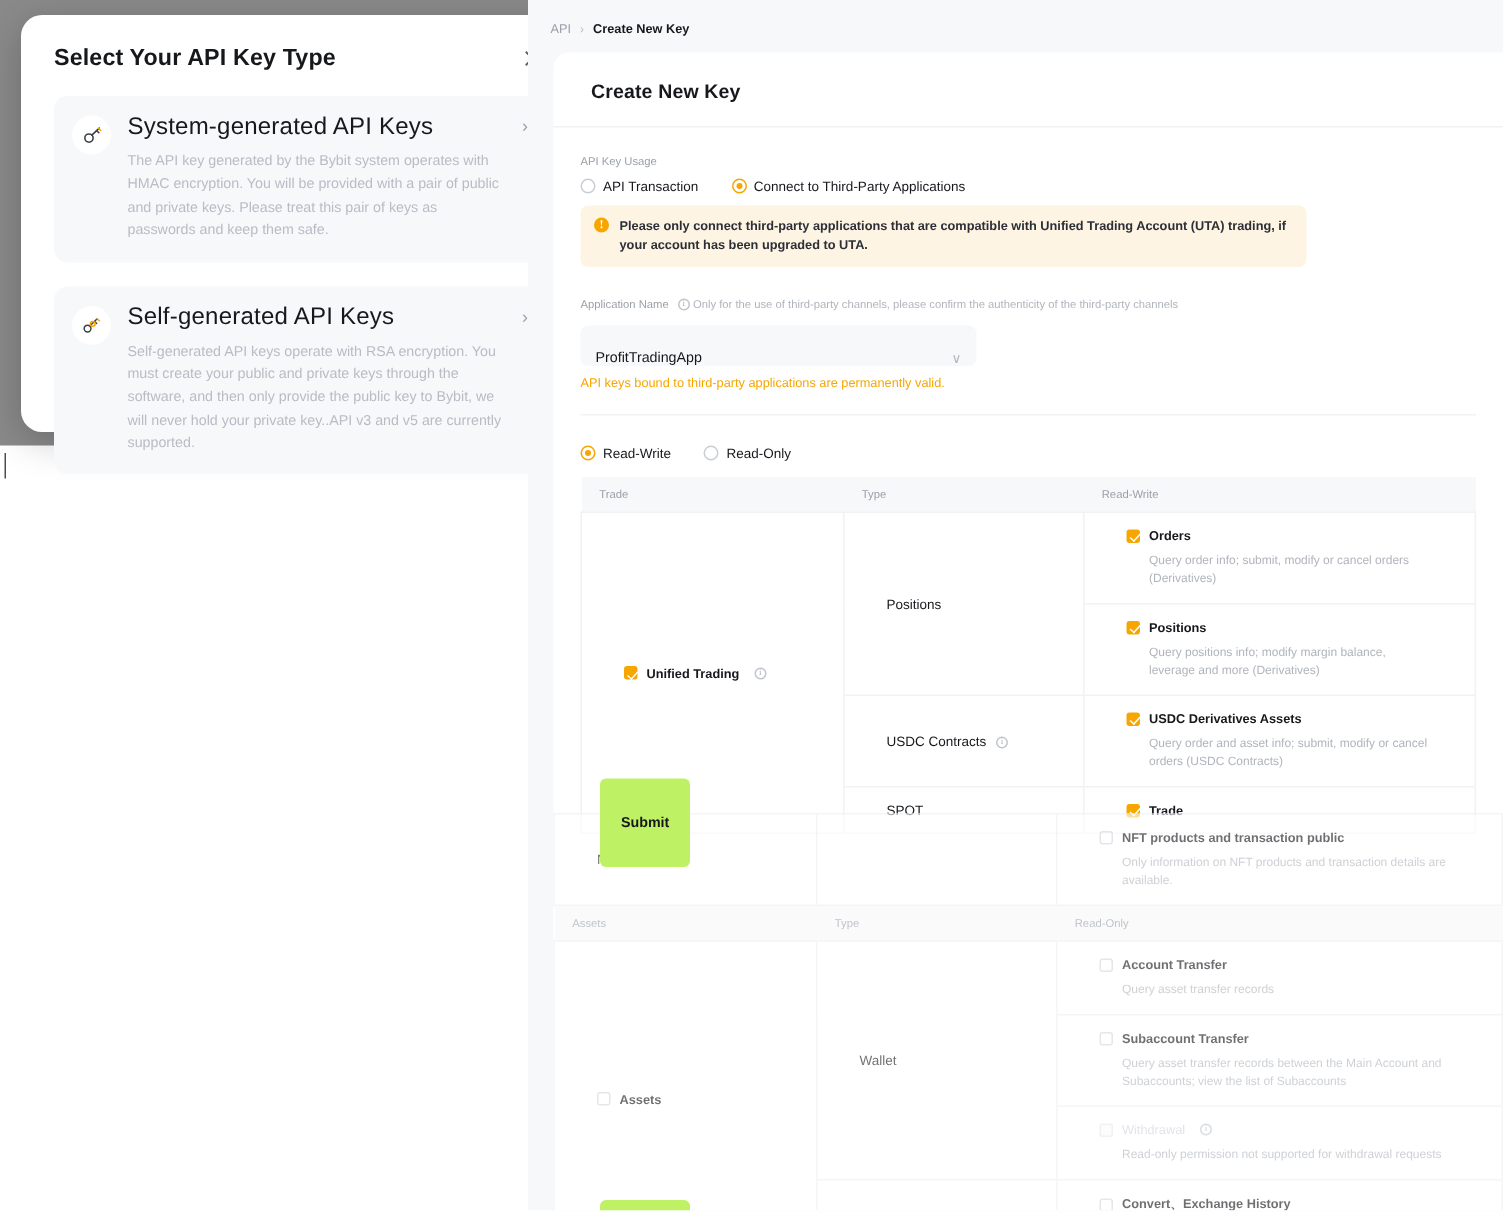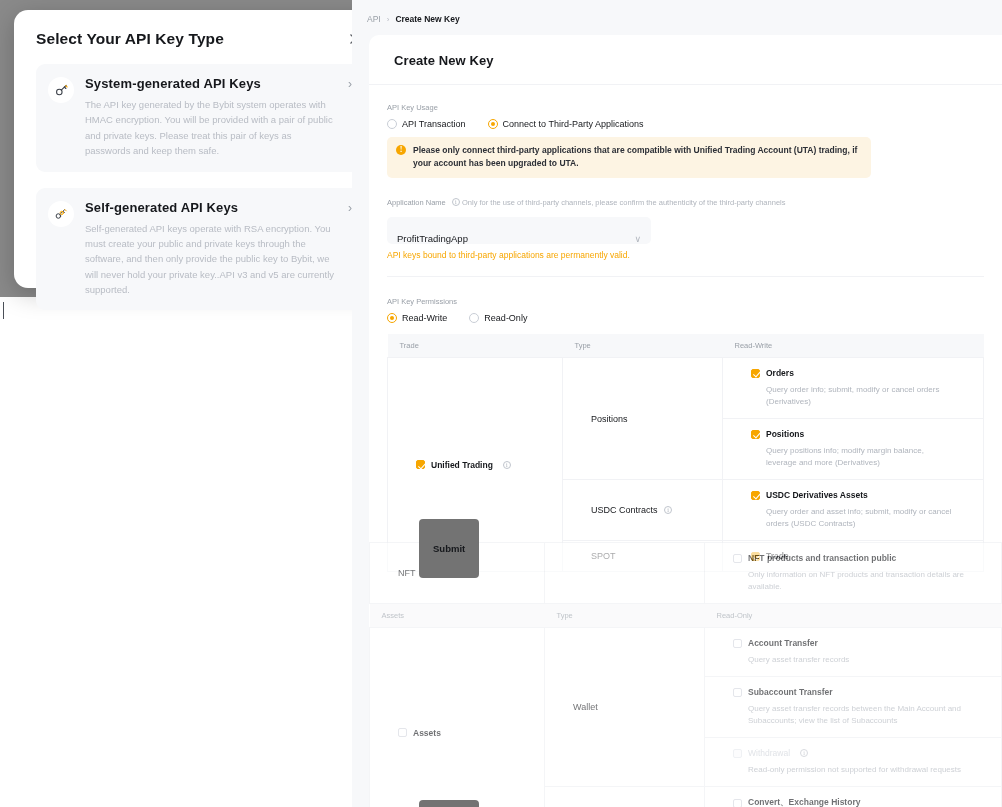--- a/index.html
+++ b/index.html
@@ -35,21 +35,21 @@
     margin-top: 16px; background: #f7f8fa; border-radius: 9px;
     padding: 12px 12px 13px 12px; display: flex; gap: 11px; cursor: pointer;
     position: relative;
   }
   .option-icon {
     width: 26px; height: 26px; border-radius: 50%; background: #ffffff;
     display: flex; align-items: center; justify-content: center; flex: 0 0 auto;
     margin-top: 1px;
   }
   .option-body { flex: 1 1 auto; padding-right: 14px; }
-  .option-title { font-size: 13px; font-weight: 700; color: #16181c; letter-spacing: .15px; }
+  .option-title { font-size: 16px; font-weight: 400; color: #16181c; letter-spacing: .15px; }
   .option-desc {
     margin-top: 6px; font-size: 9.5px; line-height: 1.62; color: #b8bcc4;
   }
   .option-chev {
     position: absolute; right: 11px; top: 14px; color: #9aa0a8;
     font-size: 12px; line-height: 1;
   }
   .text-caret {
     position: absolute; left: 3px; top: 302px; width: 1px; height: 17px; background: #4a4f57;
   }
@@ -151,23 +151,23 @@
   .sub { margin-top: 6px; margin-left: 15px; font-size: 8px; color: #b0b5bd; line-height: 1.5; }
   .typecell { font-size: 9px; color: #16181c; }
   .info {
     display: inline-block; width: 8px; height: 8px; border-radius: 50%;
     border: 1px solid #c0c5cd; color: #aab0b8; font-size: 6px; line-height: 7px;
     text-align: center; margin-left: 4px; vertical-align: 1px;
     font-family: "Liberation Serif", serif;
   }
 
   .btn-submit {
-    background: #737373; color: #16181c; border: none; border-radius: 4px;
+    background: #bef264; color: #16181c; border: none; border-radius: 4px;
     font-family: "Liberation Sans", sans-serif;
-    font-size: 9.5px; font-weight: 700; padding: 24px 14px; cursor: pointer; margin-left: 19px;
+    font-size: 9.5px; font-weight: 700; padding: 24px 14px; cursor: pointer;
   }
 
   .submit-float {
     position: absolute; left: 31px; top: 484px; z-index: 9;
   }
 
   
   .lower {
     position: absolute; left: 0; top: 507px; width: 633px;
     background: #fff; opacity: .62;
@@ -268,21 +268,20 @@
           <div class="select">
             <span class="select-value" title="Select application">ProfitTradingApp</span>
             <span class="select-chev">∨</span>
           </div>
           <div class="note-orange">API keys bound to third-party applications are permanently valid.</div>
         </div>
 
         <div class="divider"></div>
 
         <div class="section">
-          <div class="field-label">API Key Permissions</div>
           <div class="radio-row">
             <label class="radio-opt">
               <span class="radio on"></span>
               <span class="radio-label">Read-Write</span>
             </label>
             <label class="radio-opt">
               <span class="radio"></span>
               <span class="radio-label">Read-Only</span>
             </label>
           </div>

